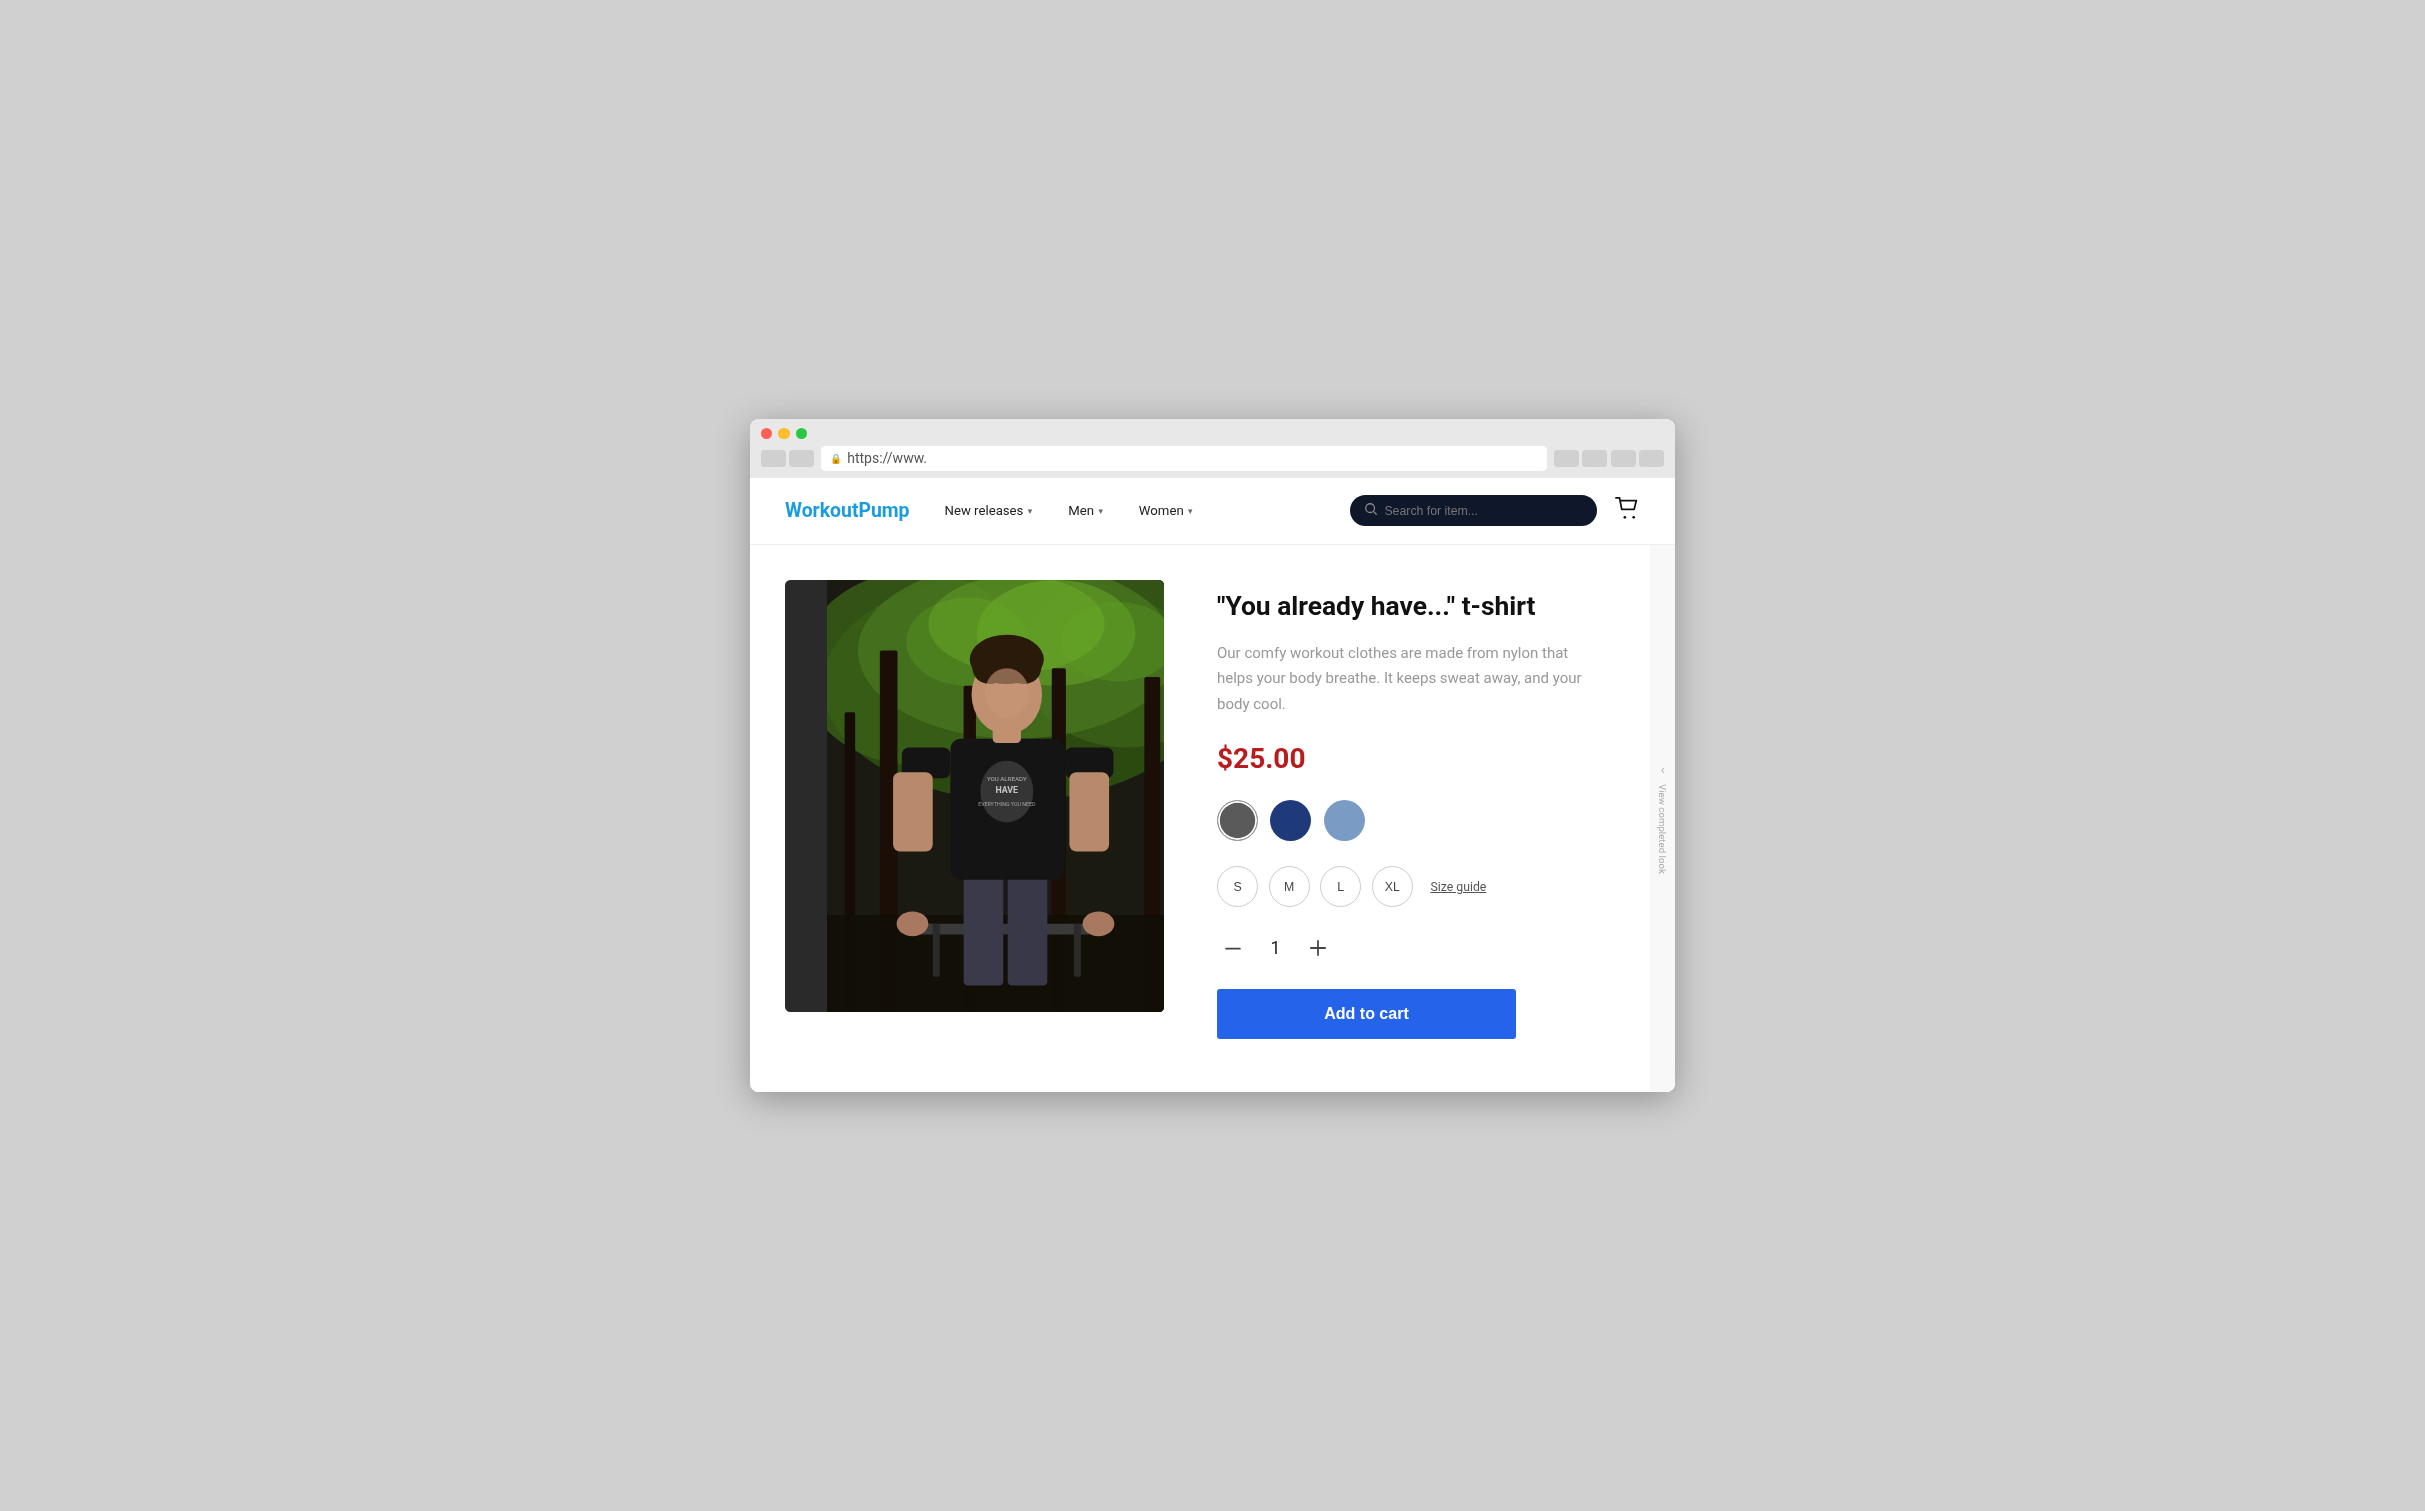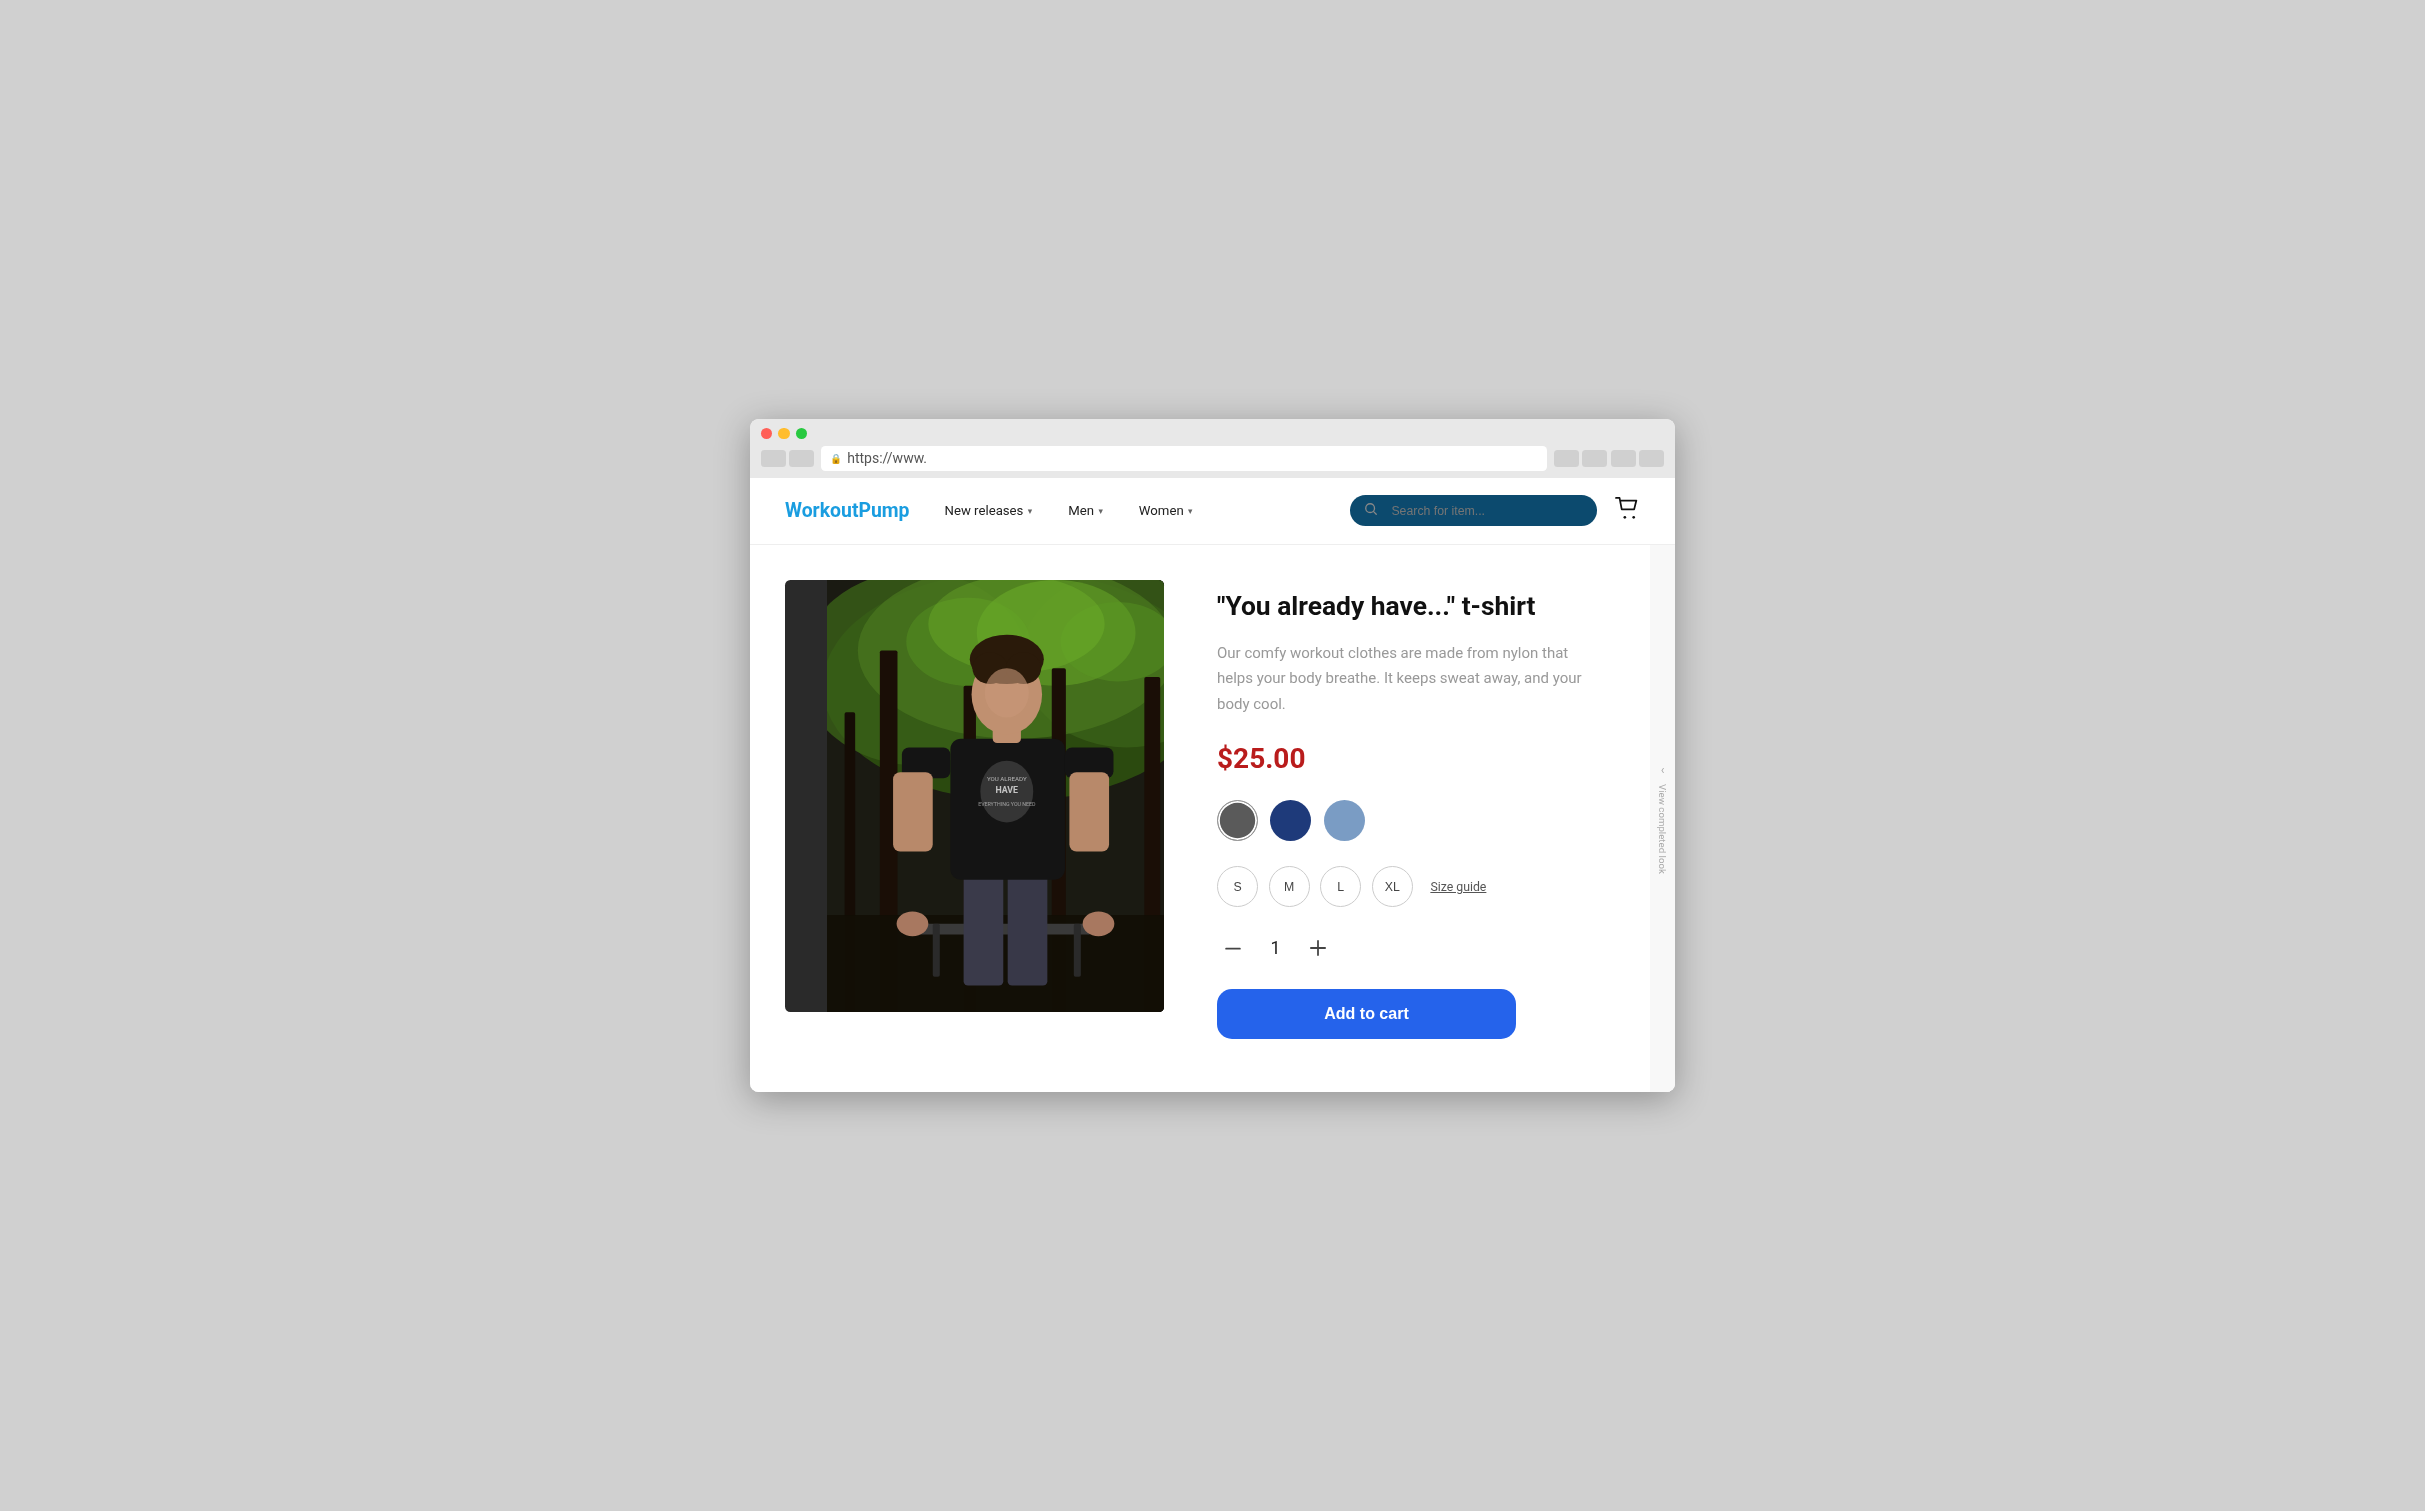--- a/index.html
+++ b/index.html
@@ -137,22 +137,22 @@
     }
 
     .nav-link .chevron {
       font-size: 8.8px;
       color: #666;
     }
 
     .search-bar {
       display: flex;
       align-items: center;
-      gap: 13px;
-      background: #0c4a6e;
+      gap: 6px;
+      background: #0f172a;
       border-radius: 17.6px;
       padding: 7px 14px;
       margin: 0 17.6px;
       flex: 1;
       max-width: 247px;
     }
 
     .search-bar input {
       border: none;
       background: transparent;
@@ -302,21 +302,21 @@
       color: #222;
       min-width: 17.6px;
       text-align: center;
     }
 
     
     .add-to-cart-btn {
       background: #2563eb;
       color: white;
       border: none;
-      border-radius: 15px;
+      border-radius: 3px;
       padding: 16px 53px;
       font-size: 16px;
       font-weight: 600;
       cursor: pointer;
       width: 299px;
     }
 
     .page-wrapper {
       position: relative;
     }

